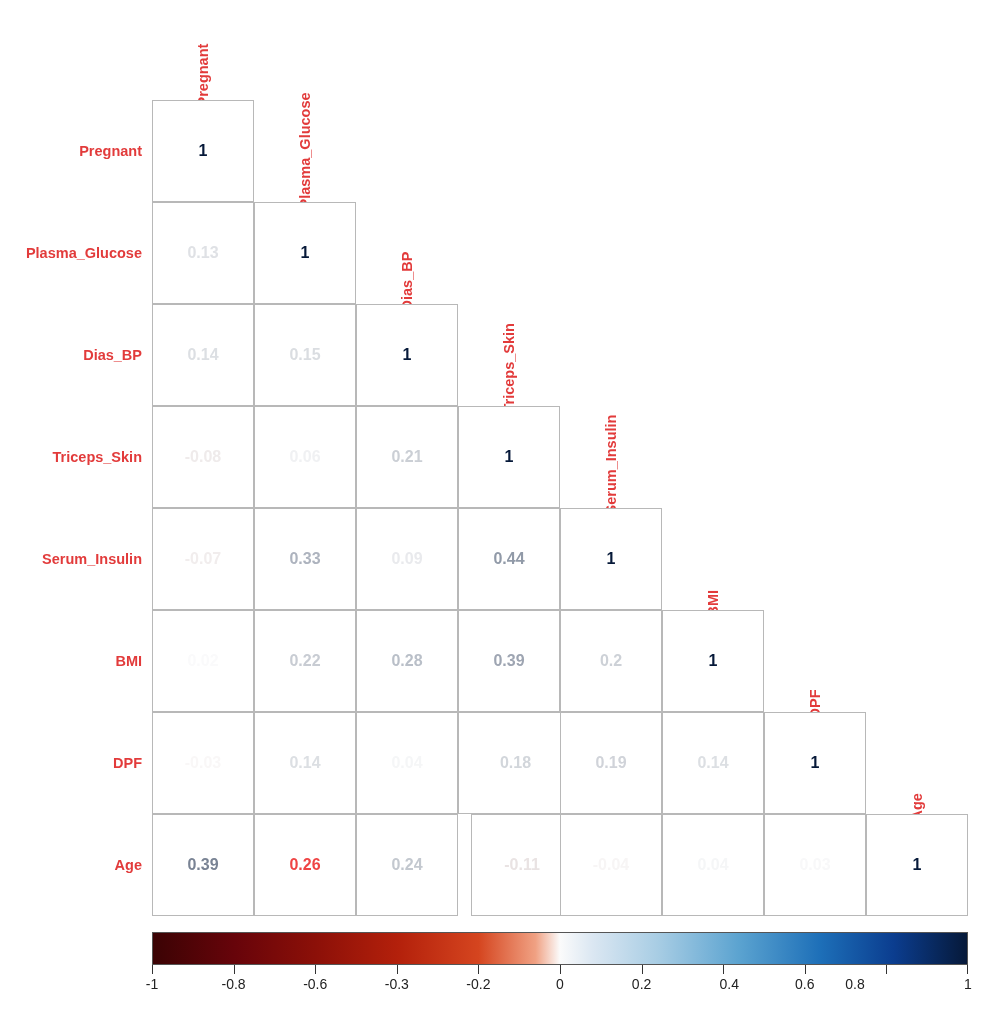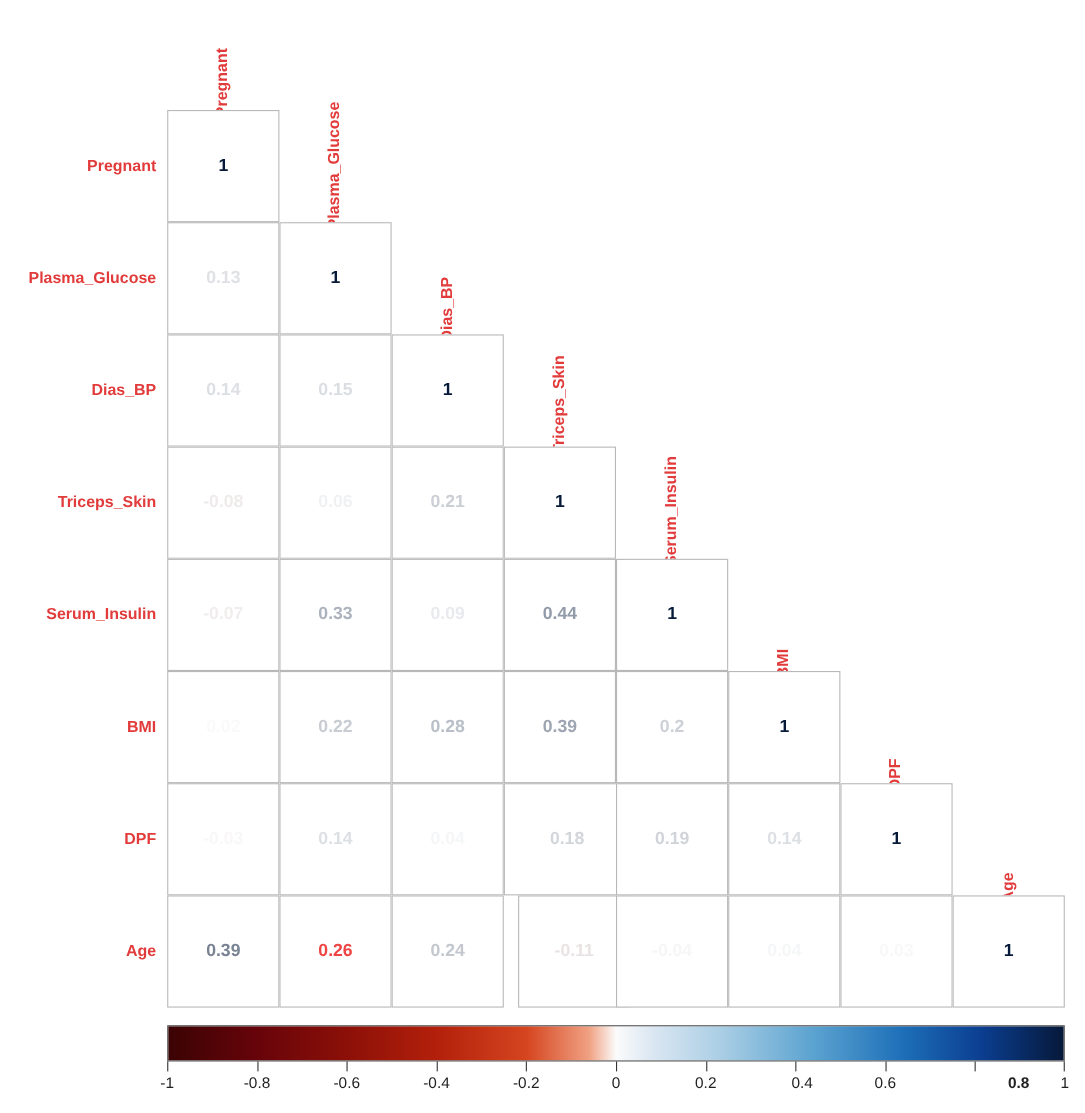--- a/index.html
+++ b/index.html
@@ -301,24 +301,24 @@
         <div class="legend-tick" style="left: 489.6px;"></div>
         <div class="legend-tick" style="left: 571.2px;"></div>
         <div class="legend-tick" style="left: 652.8px;"></div>
         <div class="legend-tick" style="left: 734.4px;"></div>
         <div class="legend-tick" style="left: 815px;"></div>
       </div>
     <div id="legend-labels">
         <div class="legend-label" style="left: 0px;">-1</div>
         <div class="legend-label" style="left: 81.6px;">-0.8</div>
         <div class="legend-label" style="left: 163.2px;">-0.6</div>
-        <div class="legend-label" style="left: 244.8px;">-0.4</div>
+        <div class="legend-label" style="left: 244.8px;">-0.3</div>
         <div class="legend-label" style="left: 326.4px;">-0.2</div>
         <div class="legend-label" style="left: 408px;">0</div>
         <div class="legend-label" style="left: 489.6px;">0.2</div>
         <div class="legend-label" style="left: 571.2px; padding-left: 12px;">0.4</div>
         <div class="legend-label" style="left: 652.8px;">0.6</div>
-        <div class="legend-label" style="left: 774px; font-weight: bold;">0.8</div>
+        <div class="legend-label" style="left: 703px;">0.8</div>
         <div class="legend-label" style="left: 816px;">1</div>
       </div>
   </div>
 
 </div>
 
 </body></html>

